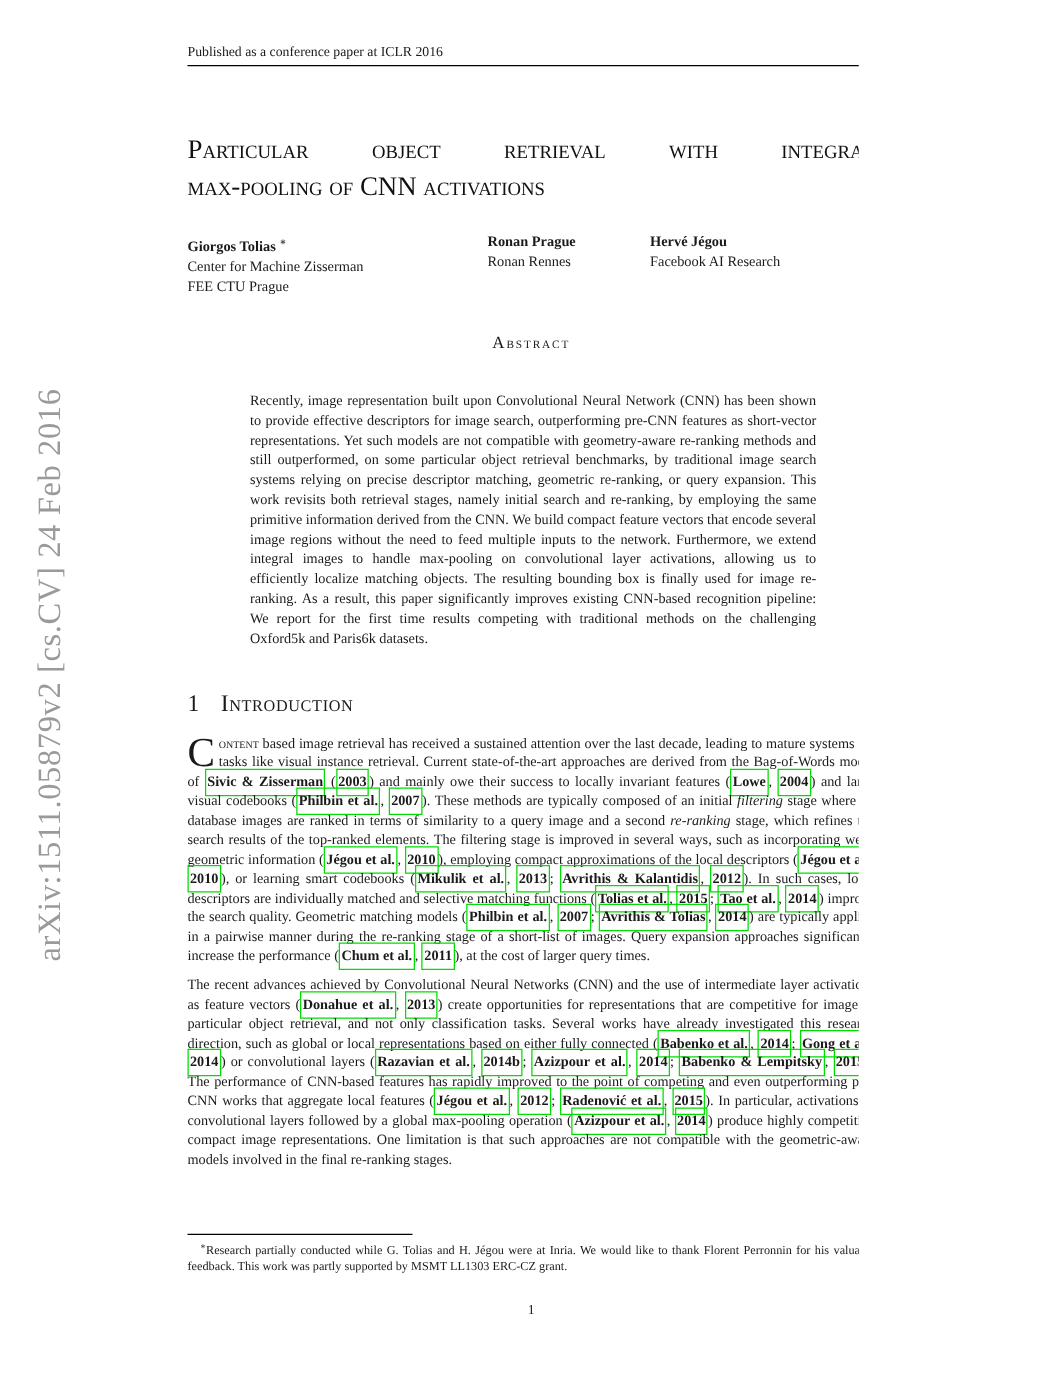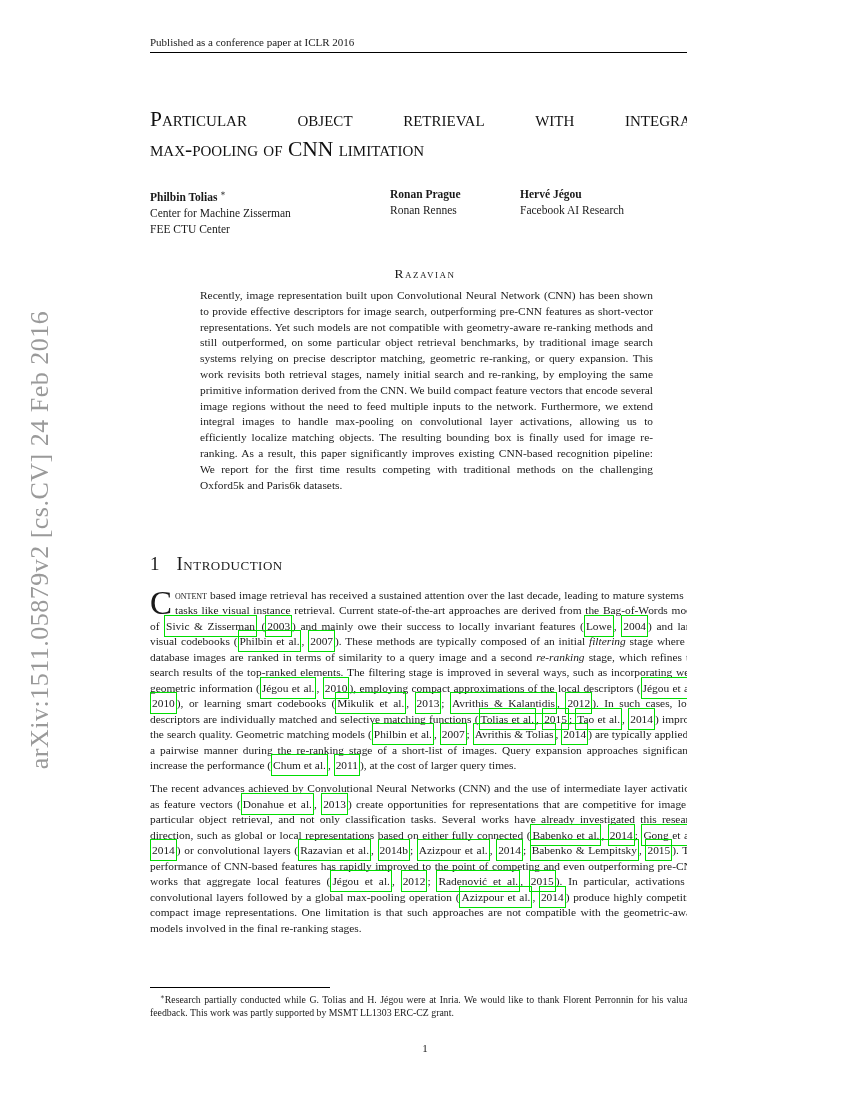--- a/index.html
+++ b/index.html
@@ -49,21 +49,21 @@
   .author-col.c3{ left:520px;font-family:Liberation Serif, serif; }
   .author-name{ font-weight:bold; }
   .author-name sup{ font-size:8px; }
   
   .abstract-heading{
     position:absolute; left:150px; top:266px; width:550px;
     text-align:center; font-variant:small-caps;
     font-size:13.5px; letter-spacing:1.5px;
   }
   .abstract-body{
-    position:absolute; left:200px; top:288px; width:453px;
+    position:absolute; left:200px; top:314px; width:453px;
     font-size:11.4px; line-height:15.8px;
     text-align:justify;
   }
   
   .section-heading{
     position:absolute; left:150px; top:553px;
     font-size:19px;
   }
   .section-heading .num{ margin-right:17px; }
   .section-heading .sec-title{ font-variant:small-caps; letter-spacing:0.5px; }
@@ -76,20 +76,21 @@
   .body-text p + p{ margin-top:8px; }
   .dropcap{
     float:left;
     font-size:33px; line-height:26px;
     padding:2px 3px 0 0;
   }
   .sc{ font-variant:small-caps;margin-top:36px; }
   .cite{
     border:1px solid var(--cite);
     padding:4px 1px;
+    font-weight:bold;
   }
   
   .footnote-rule{
     position:absolute; left:150px; top:987px;
     width:180px; height:1px; background:#000;
   }
   .footnote{
     position:absolute; left:150px; top:991px; width:550px;
     font-size:9.8px; line-height:13px;
     text-align:justify; text-indent:10px;
@@ -106,40 +107,40 @@
 
 <div class="page">
 
   <div class="header-text">Published as a conference paper at ICLR 2016</div>
   <div class="header-rule"></div>
 
   <div class="arxiv-stamp">arXiv:1511.05879v2  [cs.CV]  24 Feb 2016</div>
 
   <div class="title">
     <div class="l1">Particular object retrieval with integral</div>
-    <div class="l2">max-pooling of CNN limitation</div>
+    <div class="l2">max-pooling of CNN activations</div>
   </div>
 
   <div class="authors">
     <div class="author-col c1">
-      <div class="author-name"><span>Philbin Tolias</span> <sup>∗</sup></div>
+      <div class="author-name"><span>Giorgos Tolias</span> <sup>∗</sup></div>
       <div>Center for Machine Zisserman</div>
-      <div>FEE CTU Center</div>
+      <div>FEE CTU Prague</div>
     </div>
     <div class="author-col c2">
       <div class="author-name">Ronan Prague</div>
       <div>Ronan Rennes</div>
     </div>
     <div class="author-col c3">
       <div class="author-name">Hervé Jégou</div>
       <div>Facebook AI Research</div>
     </div>
   </div>
 
-  <div class="abstract-heading">Razavian</div>
+  <div class="abstract-heading">Abstract</div>
   <div class="abstract-body">Recently, image representation built upon Convolutional Neural Network (CNN) has been shown to provide effective descriptors for image search, outperforming pre-CNN features as short-vector representations. Yet such models are not compatible with geometry-aware re-ranking methods and still outperformed, on some particular object retrieval benchmarks, by traditional image search systems relying on precise descriptor matching, geometric re-ranking, or query expansion. This work revisits both retrieval stages, namely initial search and re-ranking, by employing the same primitive information derived from the CNN. We build compact feature vectors that encode several image regions without the need to feed multiple inputs to the network. Furthermore, we extend integral images to handle max-pooling on convolutional layer activations, allowing us to efficiently localize matching objects. The resulting bounding box is finally used for image re-ranking. As a result, this paper significantly improves existing CNN-based recognition pipeline: We report for the first time results competing with traditional methods on the challenging Oxford5k and Paris6k datasets.</div>
 
   <div class="section-heading">
     <span class="num">1</span><span class="sec-title">Introduction</span>
   </div>
 
   <div class="body-text">
     <p><span class="dropcap">C</span><span class="sc">ontent</span> based image retrieval has received a sustained attention over the last decade, leading to mature systems for tasks like visual instance retrieval. Current state-of-the-art approaches are derived from the Bag-of-Words model of <span class="cite">Sivic &amp; Zisserman</span> (<span class="cite">2003</span>) and mainly owe their success to locally invariant features (<span class="cite">Lowe</span>, <span class="cite">2004</span>) and large visual codebooks (<span class="cite">Philbin et al.</span>, <span class="cite">2007</span>). These methods are typically composed of an initial <em>filtering</em> stage where all database images are ranked in terms of similarity to a query image and a second <em>re-ranking</em> stage, which refines the search results of the top-ranked elements. The filtering stage is improved in several ways, such as incorporating weak geometric information (<span class="cite">Jégou et al.</span>, <span class="cite">2010</span>), employing compact approximations of the local descriptors (<span class="cite">Jégou et al.</span>, <span class="cite">2010</span>), or learning smart codebooks (<span class="cite">Mikulik et al.</span>, <span class="cite">2013</span>; <span class="cite">Avrithis &amp; Kalantidis</span>, <span class="cite">2012</span>). In such cases, local descriptors are individually matched and selective matching functions (<span class="cite">Tolias et al.</span>, <span class="cite">2015</span>; <span class="cite">Tao et al.</span>, <span class="cite">2014</span>) improve the search quality. Geometric matching models (<span class="cite">Philbin et al.</span>, <span class="cite">2007</span>; <span class="cite">Avrithis &amp; Tolias</span>, <span class="cite">2014</span>) are typically applied in a pairwise manner during the re-ranking stage of a short-list of images. Query expansion approaches significantly increase the performance (<span class="cite">Chum et al.</span>, <span class="cite">2011</span>), at the cost of larger query times.</p>
     <p>The recent advances achieved by Convolutional Neural Networks (CNN) and the use of intermediate layer activations as feature vectors (<span class="cite">Donahue et al.</span>, <span class="cite">2013</span>) create opportunities for representations that are competitive for image or particular object retrieval, and not only classification tasks. Several works have already investigated this research direction, such as global or local representations based on either fully connected (<span class="cite">Babenko et al.</span>, <span class="cite">2014</span>; <span class="cite">Gong et al.</span>, <span class="cite">2014</span>) or convolutional layers (<span class="cite">Razavian et al.</span>, <span class="cite">2014b</span>; <span class="cite">Azizpour et al.</span>, <span class="cite">2014</span>; <span class="cite">Babenko &amp; Lempitsky</span>, <span class="cite">2015</span>). The performance of CNN-based features has rapidly improved to the point of competing and even outperforming pre-CNN works that aggregate local features (<span class="cite">Jégou et al.</span>, <span class="cite">2012</span>; <span class="cite">Radenović et al.</span>, <span class="cite">2015</span>). In particular, activations of convolutional layers followed by a global max-pooling operation (<span class="cite">Azizpour et al.</span>, <span class="cite">2014</span>) produce highly competitive compact image representations. One limitation is that such approaches are not compatible with the geometric-aware models involved in the final re-ranking stages.</p>
   </div>

